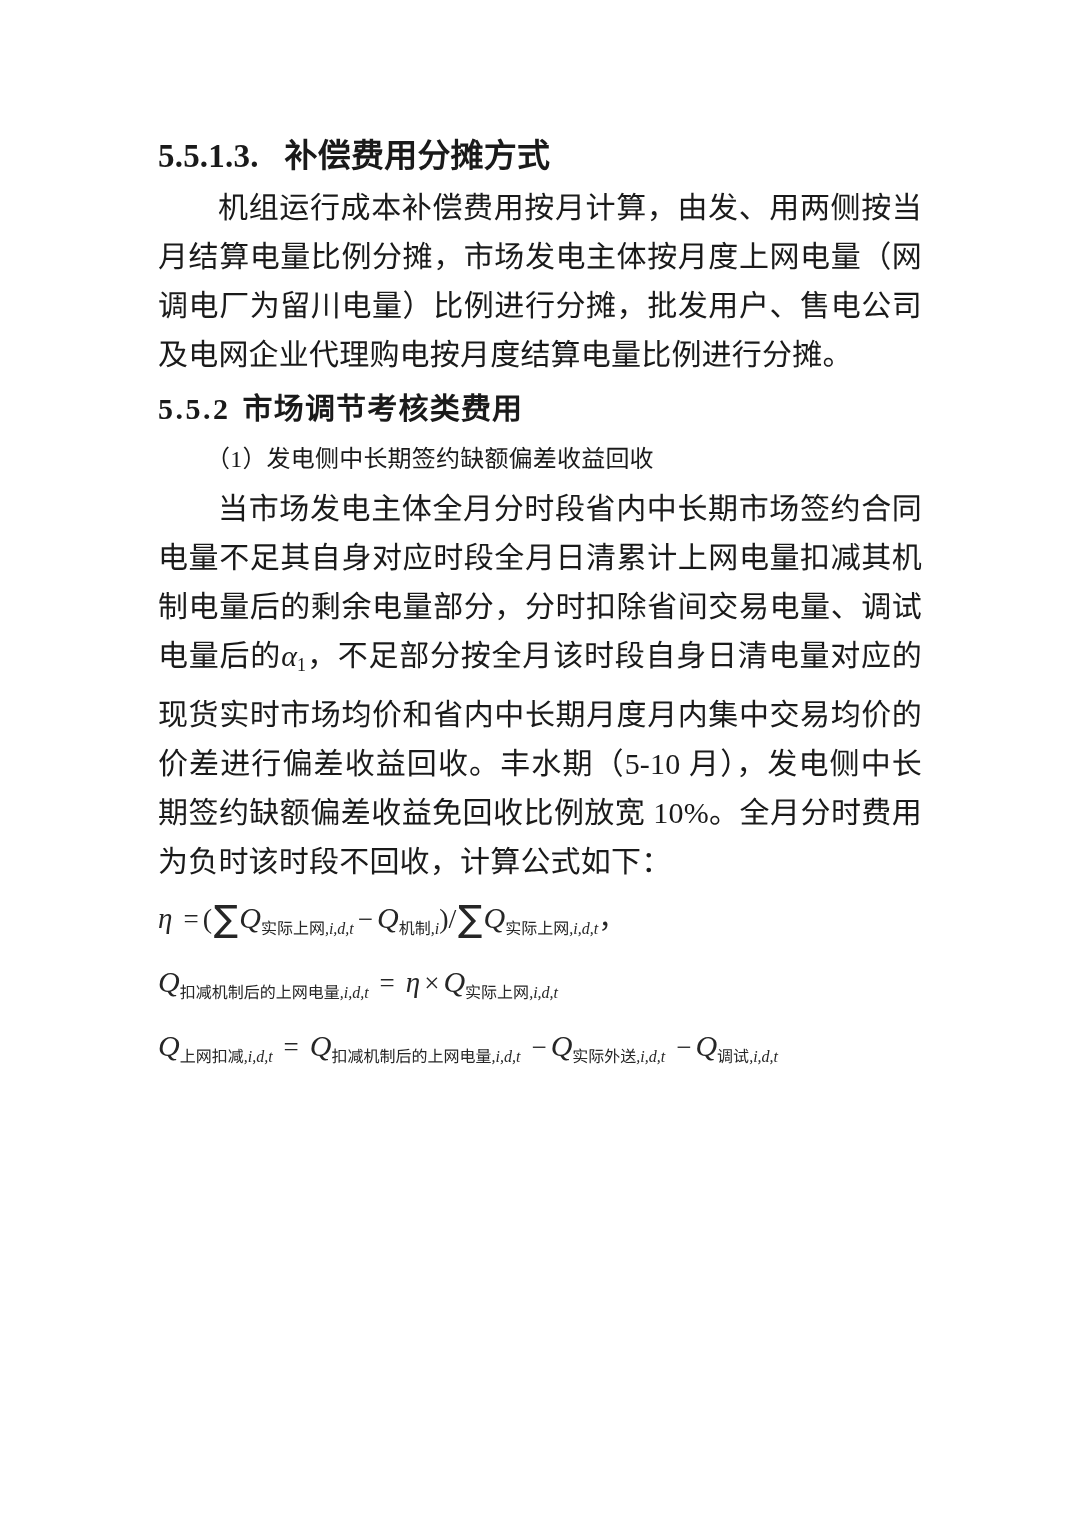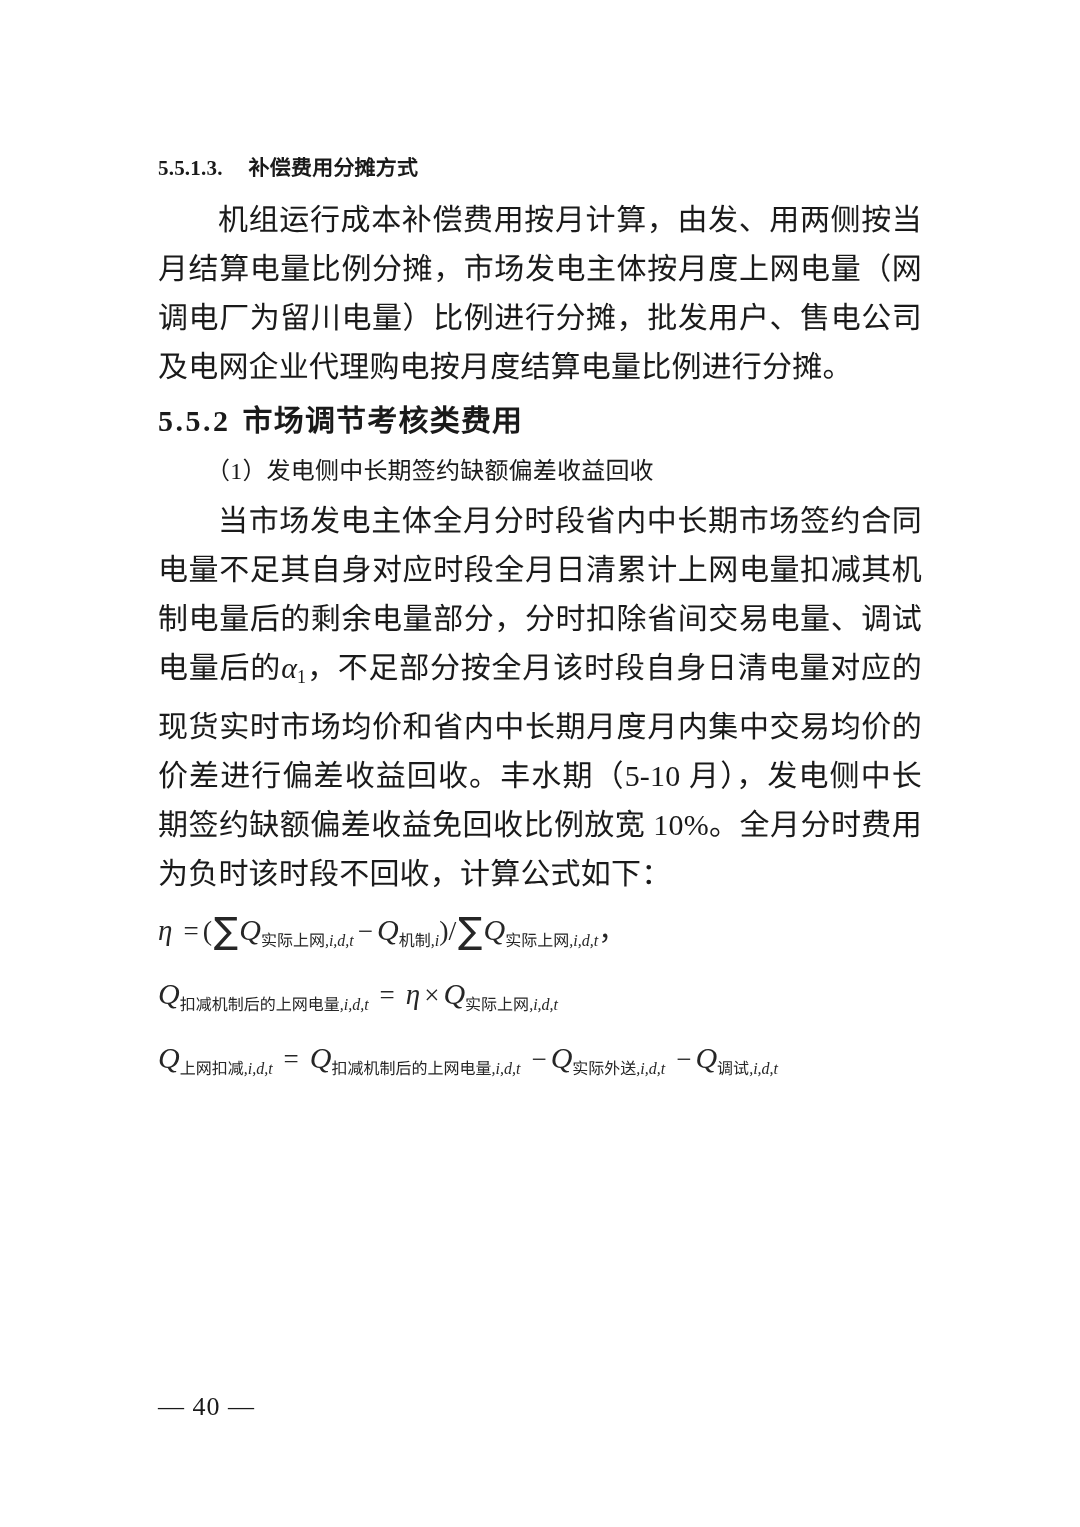--- a/index.html
+++ b/index.html
@@ -28,23 +28,23 @@
 
   .content {
     position: absolute;
     left: 158px;
     top: 128px;
     width: 764px;
   }
 
   
   .h-num {
-    font-size: 21px;
-    line-height: 49px;
-    margin: 16px 0 2px 0;
+    font-size: 33px;
+    line-height: 49px;
+    margin: 4px 0 2px 0;
     letter-spacing: 0.2px;
     white-space: nowrap;
   }
   .h-num .numpart {
     font-family: "Liberation Serif", "DejaVu Serif", serif;
   }
   .h-num .titlepart {
     margin-left: 26px;
   }
 
@@ -189,15 +189,14 @@
     <div class="formula formula-3">
       <span class="var">Q</span><span class="sub"><span>上网扣减</span><span class="lat">,i,d,t</span></span>
       <span class="op">=</span>
       <span class="var">Q</span><span class="sub"><span>扣减机制后的上网电量</span><span class="lat">,i,d,t</span></span>
       <span class="op">−</span><span class="var">Q</span><span class="sub"><span>实际外送</span><span class="lat">,i,d,t</span></span>
       <span class="op">−</span><span class="var">Q</span><span class="sub"><span>调试</span><span class="lat">,i,d,t</span></span>
     </div>
 
   </div>
 
-  <div class="footer">— 40 —</div>
 
 </div>
 
 </body></html>

